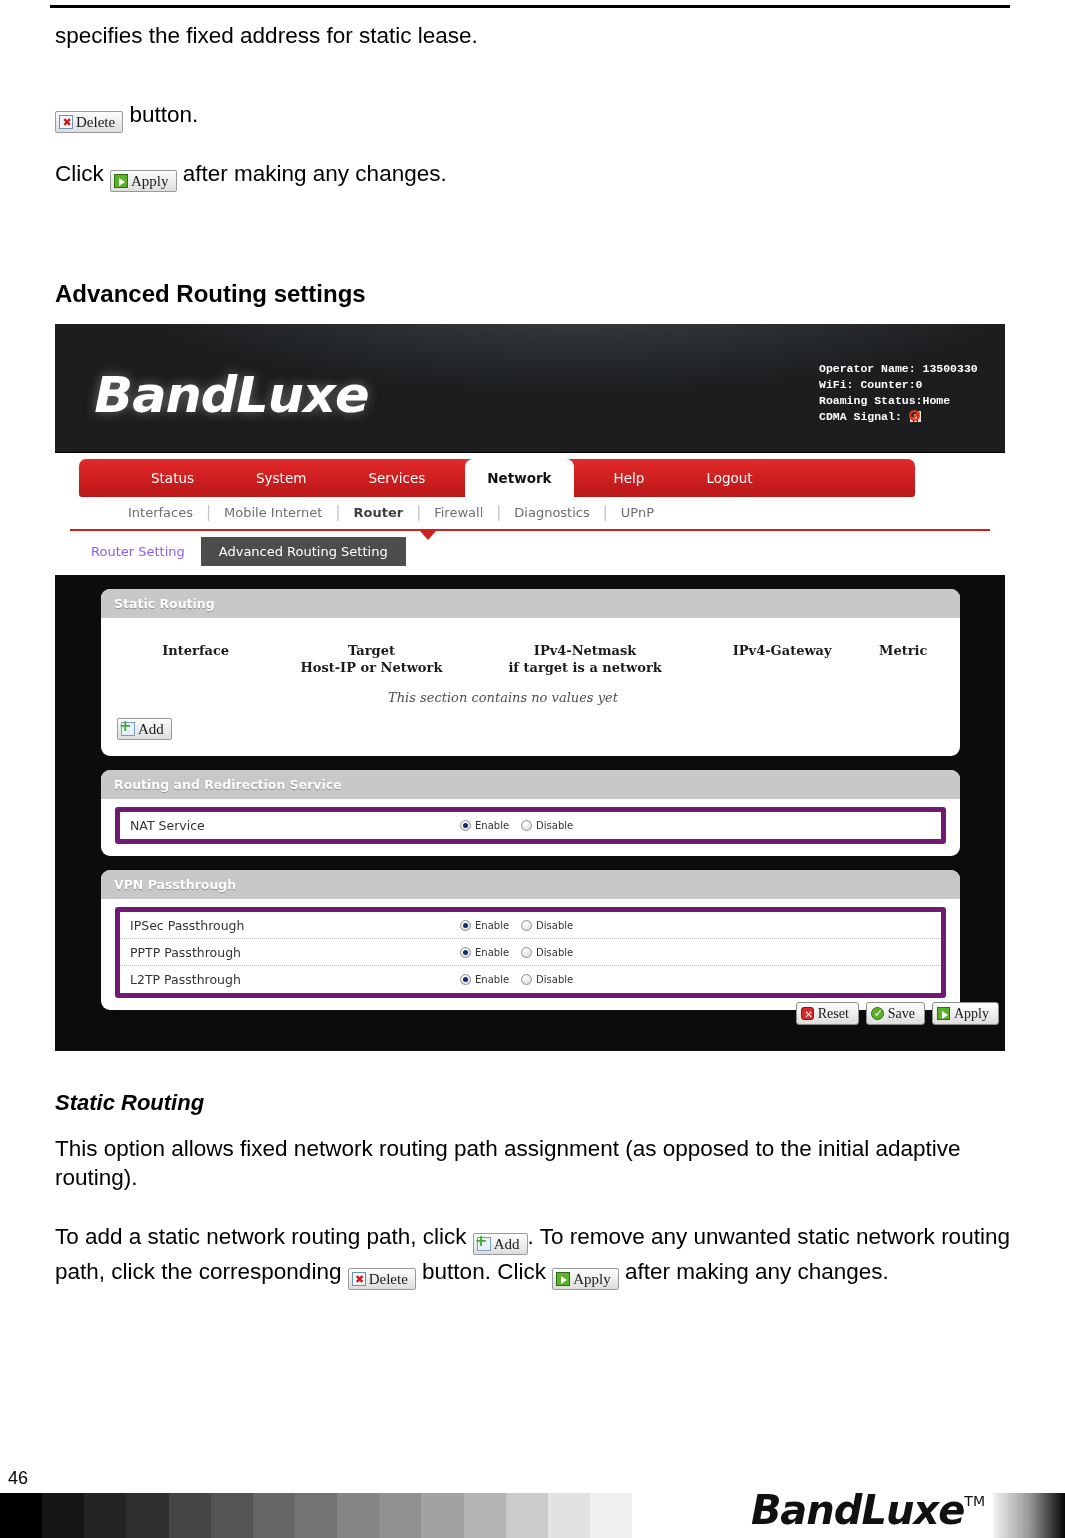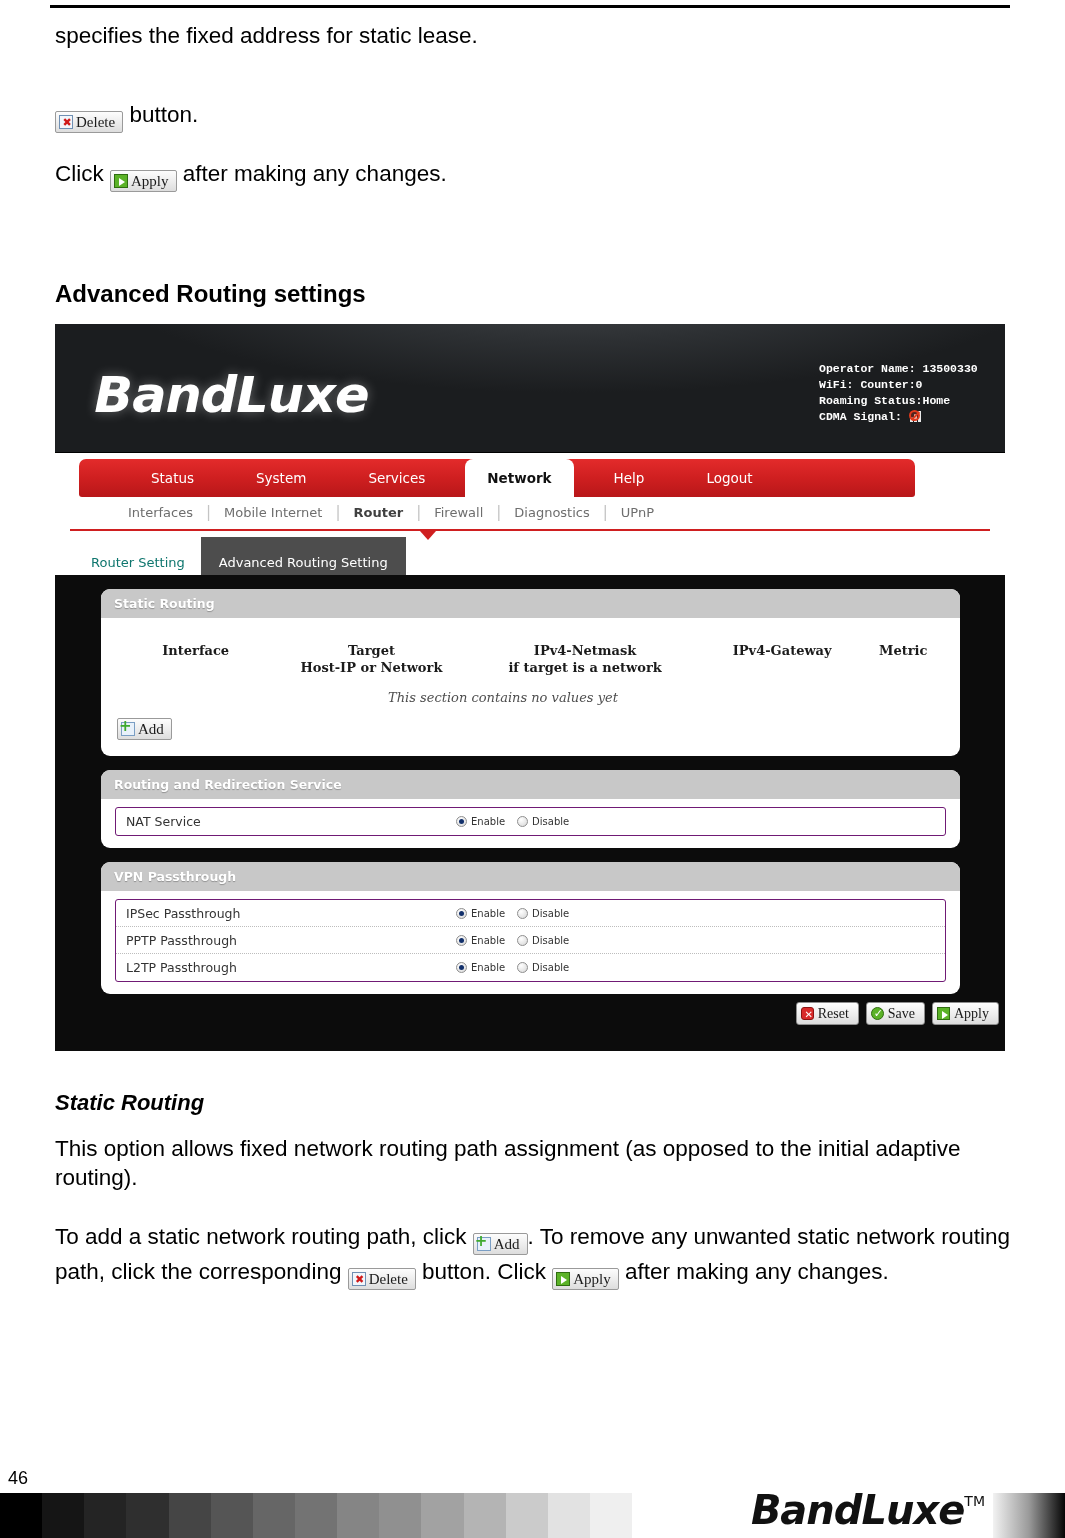--- a/index.html
+++ b/index.html
@@ -251,27 +251,27 @@
   }
   .tabrow {
     position: absolute;
     left: 20px; top: 84px;
     display: flex;
     align-items: center;
   }
   .tabrow .tab {
     font-size: 13px;
     font-family: "DejaVu Sans", sans-serif;
-    color: #0f766e;
+    color: #8b5cf6;
     padding: 6px 16px;
   }
   .tabrow .tab.active {
     background: #4d4d4d;
     color: #ffffff;
-    padding: 18px 18px;
+    padding: 7px 18px;
   }
 
   
   .shot-body {
     position: relative;
     height: 476px;
     background: #0c0c0c;
     padding: 14px 45px 0 46px;
   }
   .panel {
@@ -313,21 +313,21 @@
     font-size: 13px;
     color: #4e4e4e;
     font-family: "DejaVu Serif", serif;
     padding: 14px 0 8px 0;
     margin-right: 55px;
   }
   .btn-add-wrap { padding: 2px 0 4px 2px; }
 
   
   .setbox {
-    border: 1px solid #701a75;
+    border: 5px solid #701a75;
     border-radius: 3px;
     background: #fff;
   }
   .setrow {
     display: flex;
     align-items: center;
     height: 27px;
     padding: 0 10px;
     border-bottom: 1px dotted #bdbdbd;
   }

